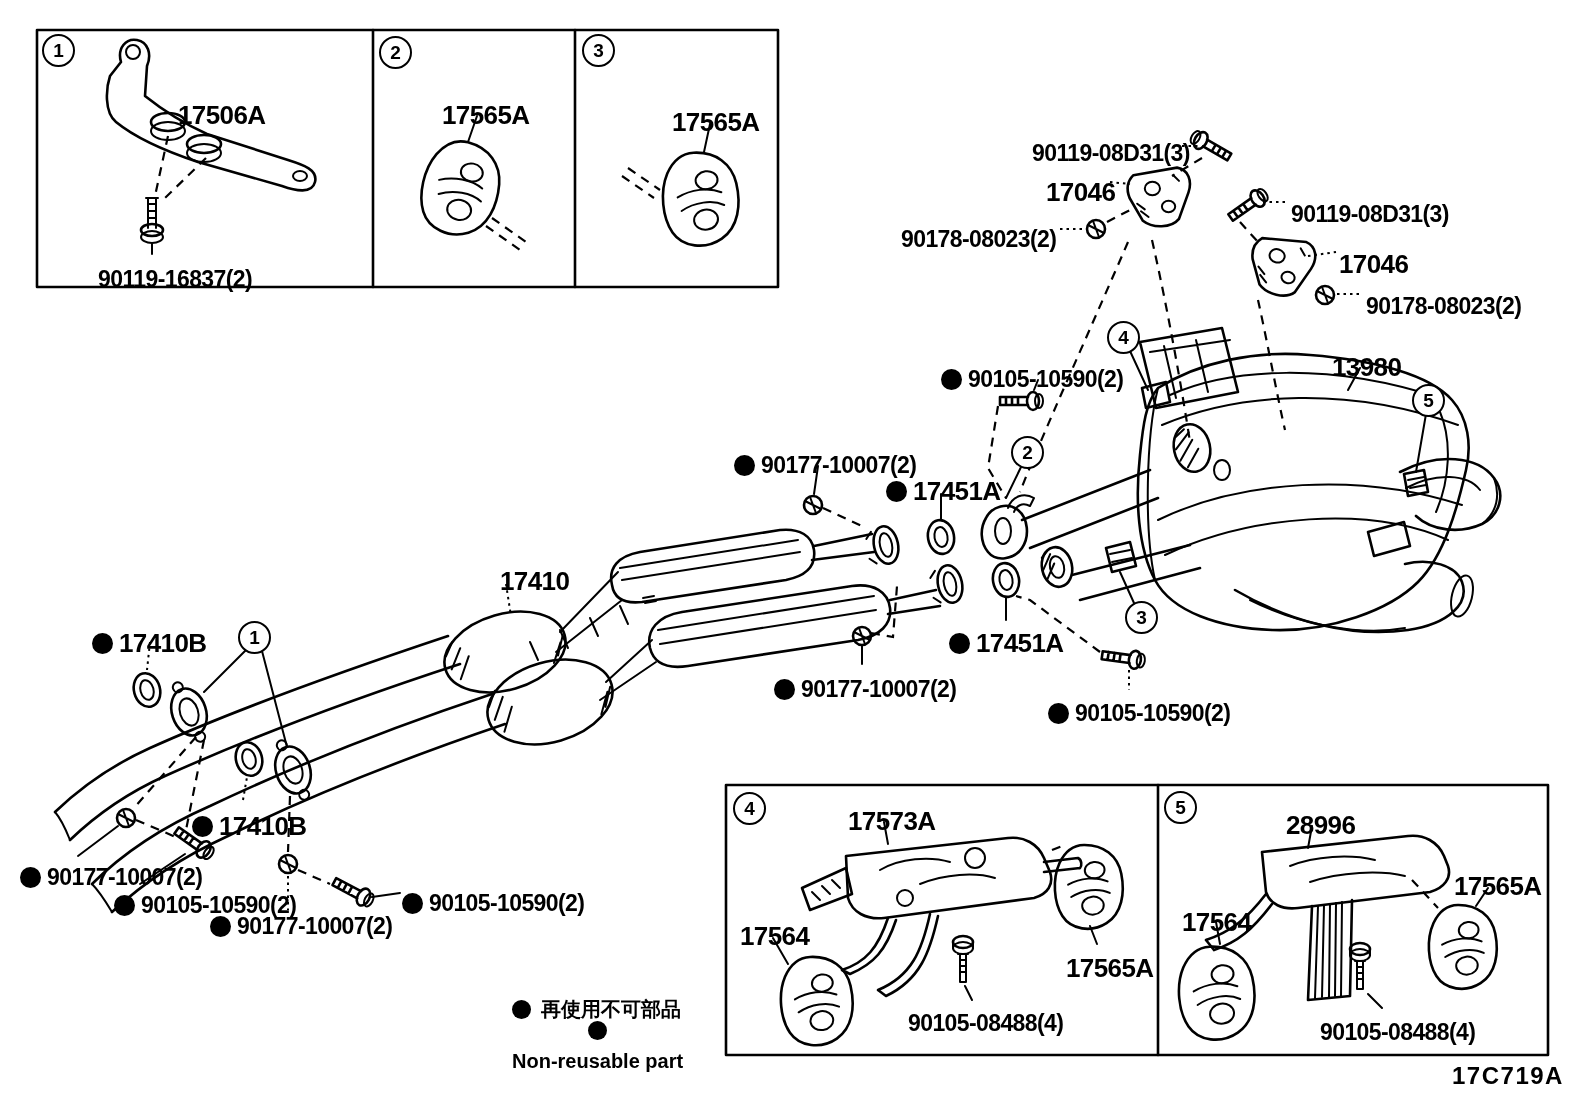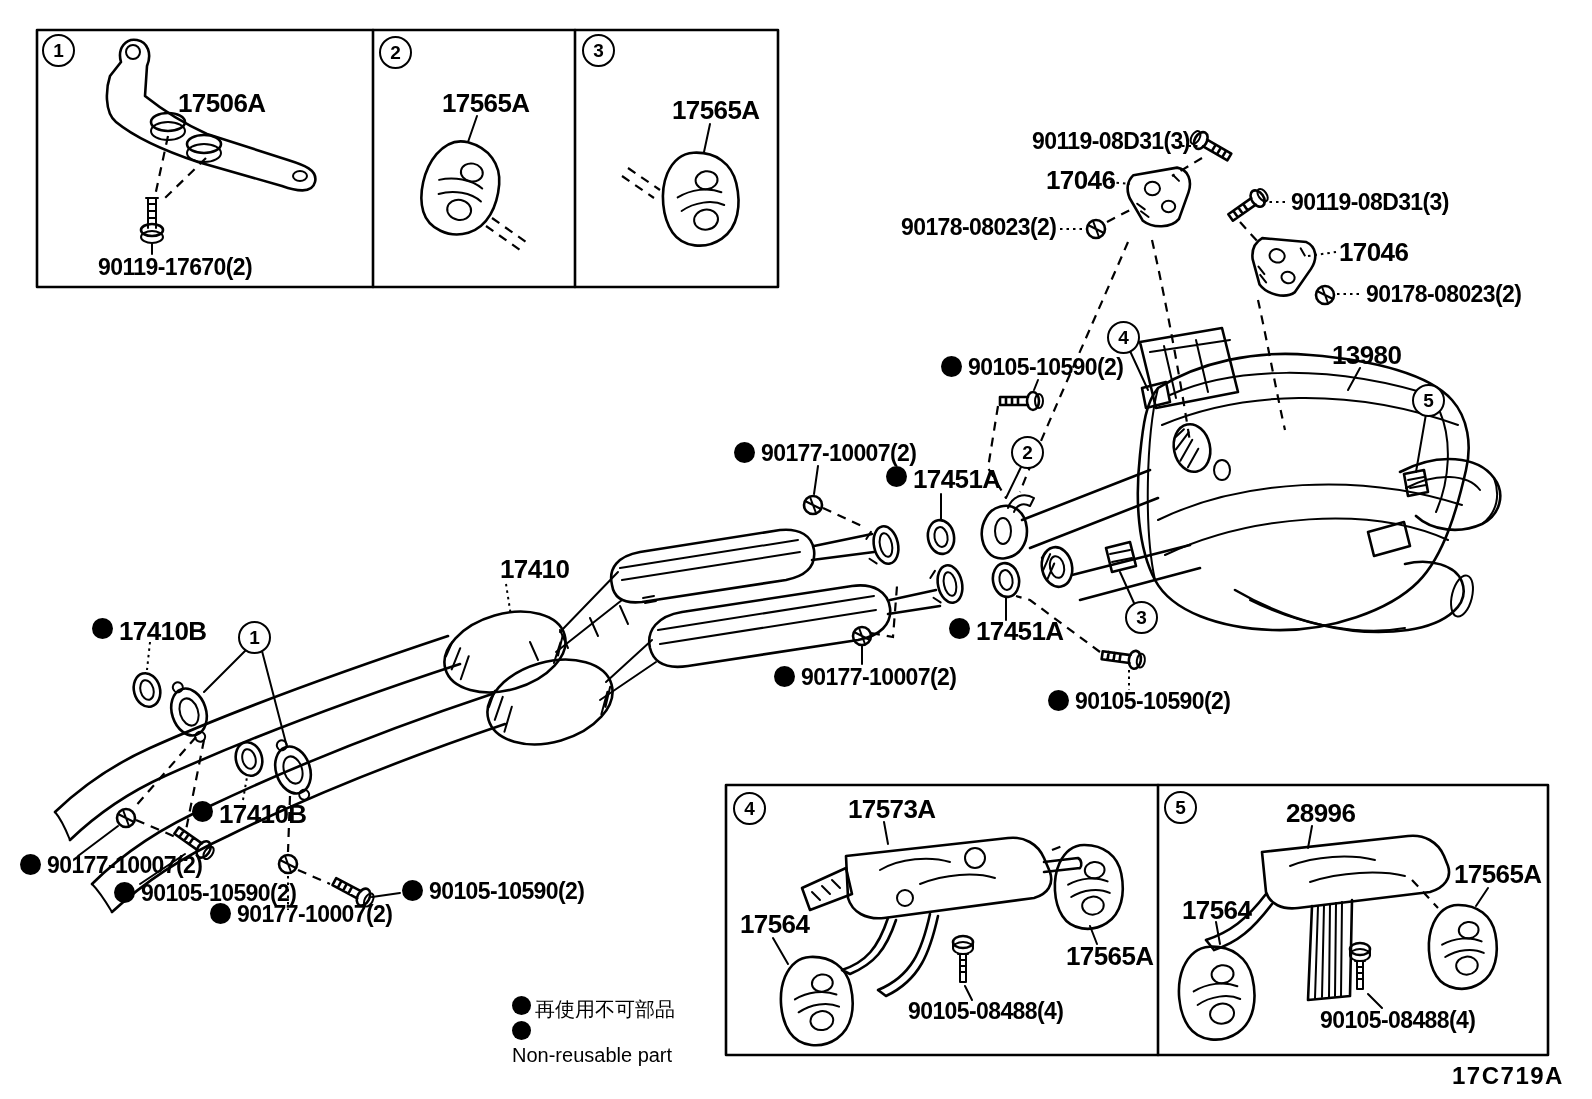--- a/index.html
+++ b/index.html
@@ -4,30 +4,30 @@
 <style>
   html,body{margin:0;padding:0;background:#fff;}
   #stage{position:relative;width:1592px;height:1099px;background:#fff;overflow:hidden;
          font-family:"Liberation Sans",sans-serif;color:#000;}
   #art{position:absolute;left:0;top:0;}
   #art *{vector-effect:non-scaling-stroke;}
   .ln{fill:none;stroke:#000;stroke-width:2;stroke-linecap:round;stroke-linejoin:round;}
   .ln2{fill:none;stroke:#000;stroke-width:2.6;stroke-linecap:round;stroke-linejoin:round;}
   .dash{fill:none;stroke:#000;stroke-width:2.2;stroke-dasharray:9 7;}
   .dot-ln{fill:none;stroke:#000;stroke-width:2;stroke-dasharray:2.5 4;}
-  .lbl{position:absolute;display:flex;align-items:flex-start;gap:6px;white-space:nowrap;
-       font-weight:bold;font-size:23px;letter-spacing:-0.6px;line-height:1;}
+  .lbl{position:absolute;display:flex;align-items:center;gap:6px;white-space:nowrap;
+       font-weight:bold;font-size:23px;letter-spacing:-0.6px;line-height:1;margin-top:12px;}
   .big{font-size:26px;}
   .dot{width:21px;height:21px;border-radius:50%;background:#000;flex:none;}
   .dot.sm{width:19px;height:19px;}
   .callout{position:absolute;width:29px;height:29px;border:2.6px solid #000;border-radius:50%;
        background:#fff;display:flex;align-items:center;justify-content:center;
        font-weight:bold;font-size:19px;z-index:3;}
-  .legend-lbl{position:absolute;display:flex;gap:4px;white-space:nowrap;
-       font-weight:normal;font-size:20px;}
+  .legend-lbl{position:absolute;display:flex;align-items:center;gap:10px;white-space:nowrap;
+       font-weight:bold;font-size:20px;}
   .figcode{position:absolute;font-weight:bold;font-size:24px;letter-spacing:1.5px;}
 </style>
 </head>
 <body>
 
 <div id="stage">
 
 <svg id="art" width="1592" height="1099" viewBox="0 0 1592 1099">
   <defs>
     <g id="hanger">
@@ -289,21 +289,21 @@
   <div class="callout" style="left:238px;top:621px;">1</div>
   <div class="callout" style="left:1011px;top:436px;">2</div>
   <div class="callout" style="left:1125px;top:601px;">3</div>
   <div class="callout" style="left:1107px;top:321px;">4</div>
   <div class="callout" style="left:1412px;top:384px;">5</div>
 
   <div class="lbl big" style="left:178px;top:90px;">
       <span>17506A</span>
     </div>
   <div class="lbl" style="left:98px;top:256px;">
-      <span>90119-17670(2)</span>
+      <span>90119-16837(2)</span>
     </div>
   <div class="lbl big" style="left:442px;top:90px;">
       <span>17565A</span>
     </div>
   <div class="lbl big" style="left:672px;top:97px;">
       <span>17565A</span>
     </div>
 
   <div class="lbl" style="left:1032px;top:130px;">
       <span>90119-08D31(3)</span>

